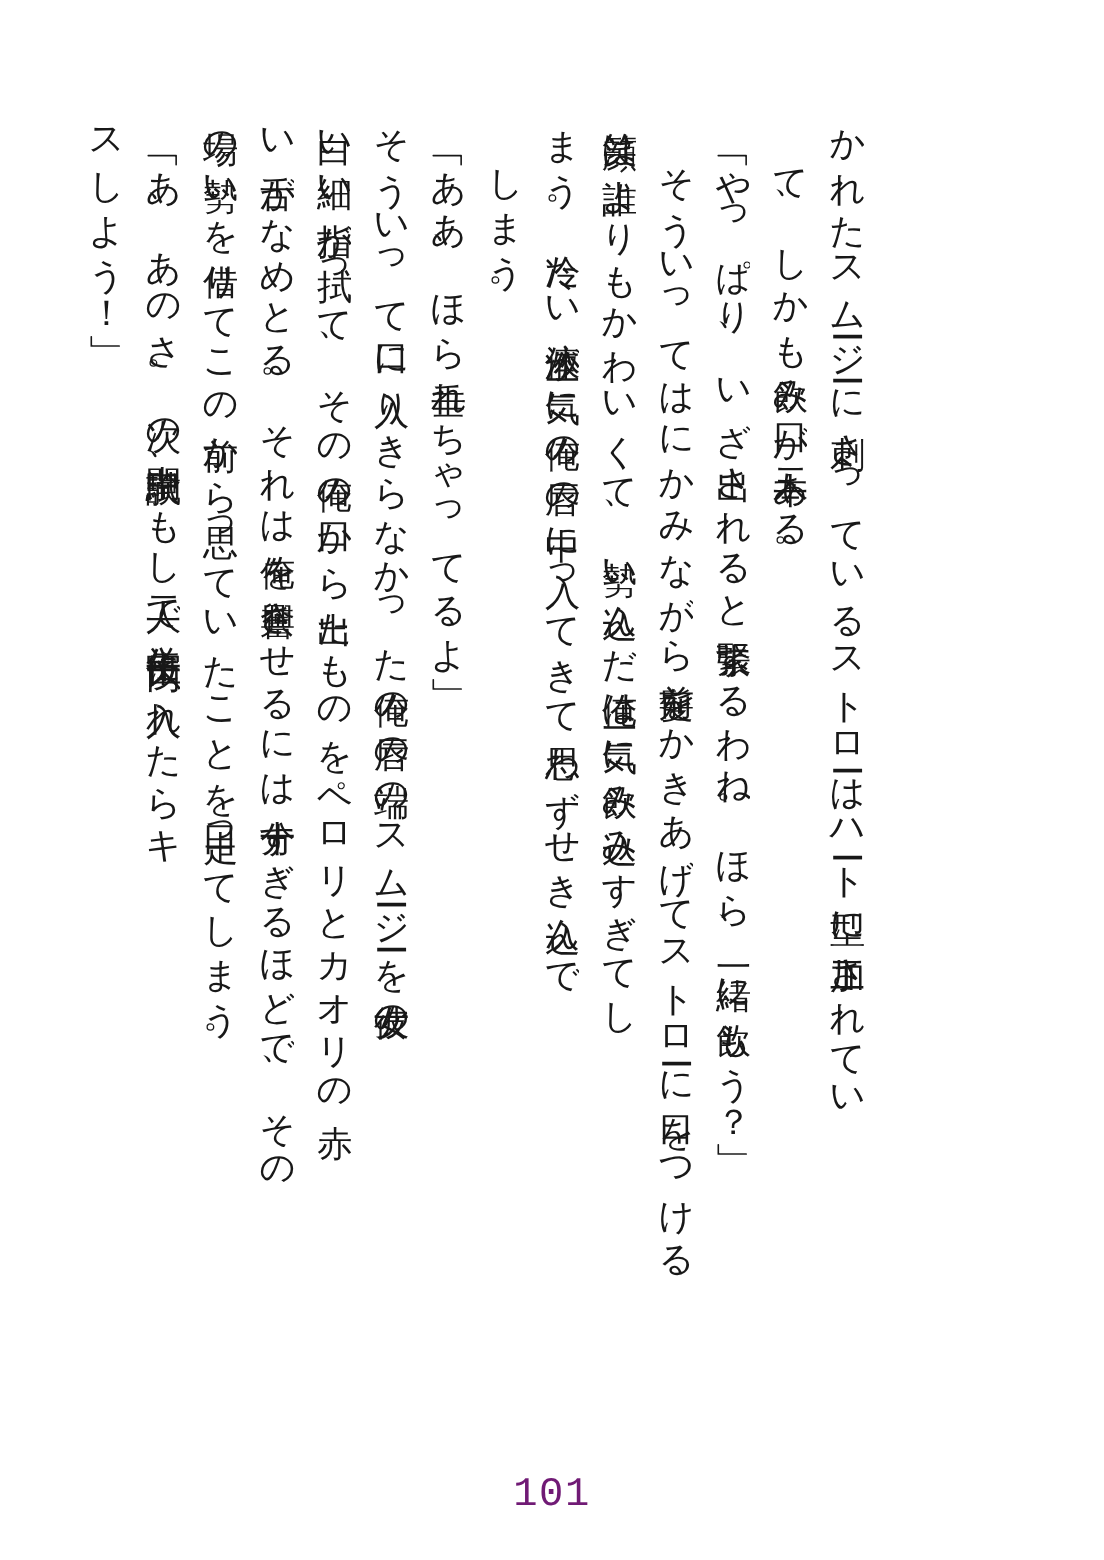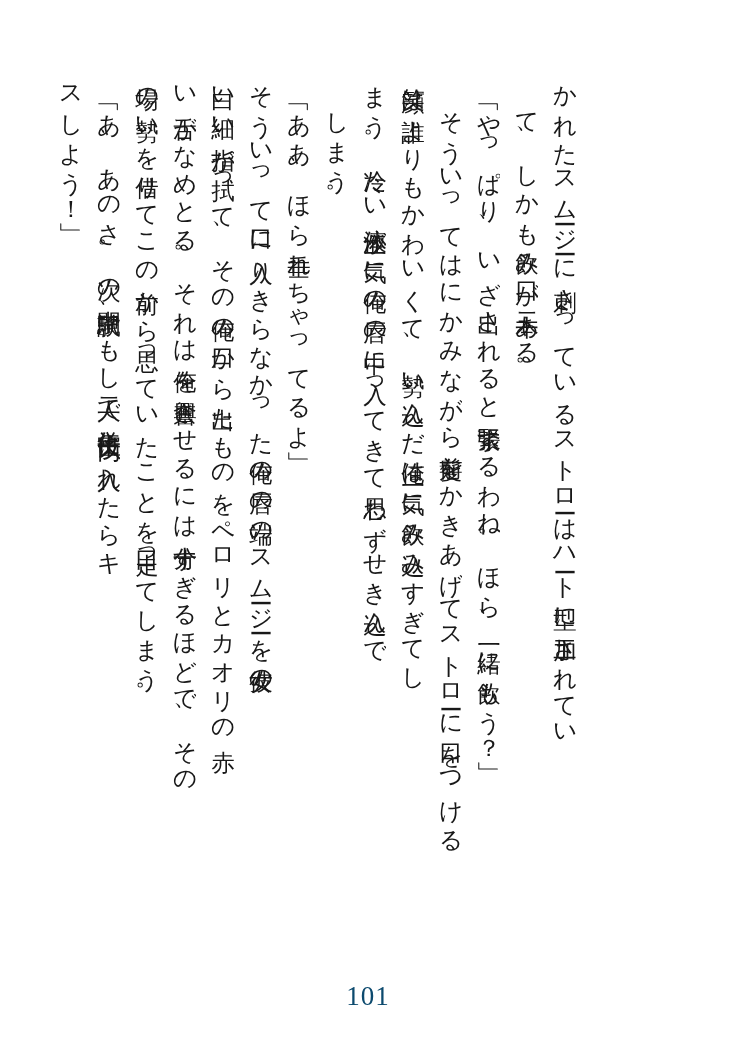--- a/index.html
+++ b/index.html
@@ -52,23 +52,23 @@
   
   .vcol.indent {
     padding-top: 26px;
   }
   #page-number {
     position: absolute;
     bottom: 28px;
     left: 0;
     width: 736px;
     text-align: center;
-    font-family: Liberation Serif, serif;
+    font-family: Liberation Mono, monospace;
     font-size: 27px;
-    color: #0c4a6e;
+    color: #701a75;
     letter-spacing: 1px;
   }
 </style>
 </head>
 <body>
 
 <div id="page">
 
   <div id="text-block">
     <div class="vcol">スしよう！」</div>

